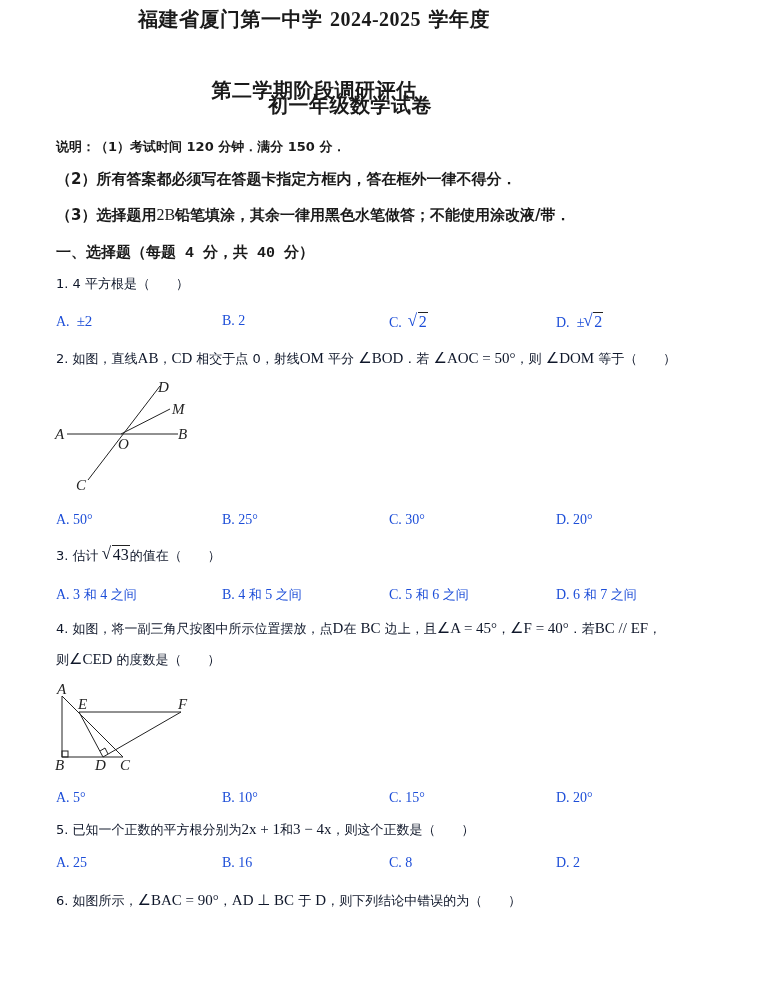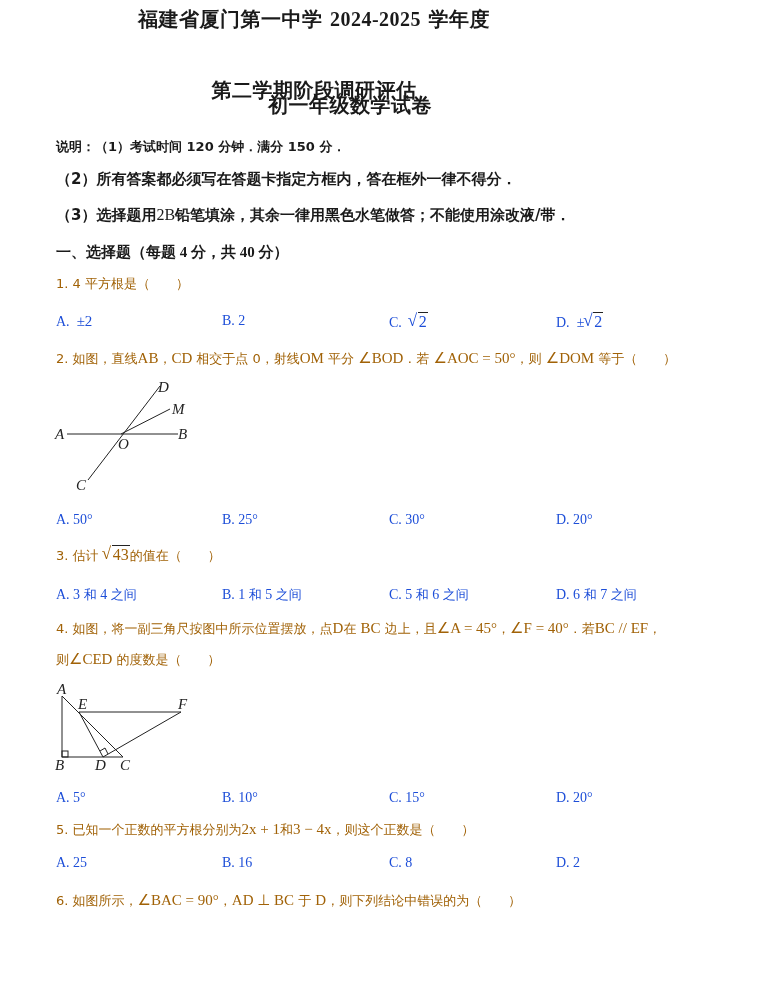--- a/index.html
+++ b/index.html
@@ -14,26 +14,26 @@
     font-family: "DejaVu Sans", "Liberation Sans", sans-serif;
     font-weight: bold; font-size: 20px; letter-spacing: 0.5px;
   }
   .title .num { font-family: "Liberation Serif", serif; font-weight: bold; }
   .note {
     font-family: "DejaVu Sans", "Liberation Sans", sans-serif;
     font-weight: bold; font-size: 13px; white-space: nowrap;
   }
   .note-lg { font-size: 15px; }
   .section {
-    font-family: Liberation Serif, serif;
+    font-family: Liberation Mono, monospace;
     font-weight: bold; font-size: 15px; white-space: nowrap;
   }
   .q {
     font-family: "DejaVu Sans", "Liberation Sans", sans-serif;
-    font-size: 13px; white-space: nowrap; color: #a16207;
+    font-size: 13px; white-space: nowrap; color: #0f172a;
   }
   .opt {
     font-family: "Liberation Serif", serif;
     font-size: 14px; white-space: nowrap; color: #1d4ed8;
   }
   .opt .cjk, .q .cjk { font-family: "DejaVu Sans", sans-serif; font-size: 13px; }
   .m { font-family: "Liberation Serif", serif; font-size: 15px; }
   .mr { font-family: "Liberation Serif", serif; font-size: 15px; }
   .sqrt { display: inline-block; position: relative; padding-left: 9px; font-family: "Liberation Serif", serif; font-size: 16px; }
   .sqrt::before { content: "√"; position: absolute; left: -1px; top: -2px; font-size: 17px; }
@@ -95,21 +95,21 @@
 <div class="abs opt" style="left:556px; top:512px;">D. 20°</div>
 
 <div class="abs q" style="left:56px; top:546px;">
   <span>3. 估计</span> <span class="sqrt"><span class="rad">43</span></span><span>的值在（　　）</span>
 </div>
 
 <div class="abs opt" style="left:56px; top:586px;">
   <span>A. 3 </span><span class="cjk">和</span><span> 4 </span><span class="cjk">之间</span>
 </div>
 <div class="abs opt" style="left:222px; top:586px;">
-  <span>B. 1 </span><span class="cjk">和</span><span> 5 </span><span class="cjk">之间</span>
+  <span>B. 4 </span><span class="cjk">和</span><span> 5 </span><span class="cjk">之间</span>
 </div>
 <div class="abs opt" style="left:389px; top:586px;">
   <span>C. 5 </span><span class="cjk">和</span><span> 6 </span><span class="cjk">之间</span>
 </div>
 <div class="abs opt" style="left:556px; top:586px;">
   <span>D. 6 </span><span class="cjk">和</span><span> 7 </span><span class="cjk">之间</span>
 </div>
 
 <div class="abs q" style="left:56px; top:619px;">
   <span>4. 如图，将一副三角尺按图中所示位置摆放，点</span><span class="m">D</span><span>在</span> <span class="m">BC</span> <span>边上，且</span><span class="m">∠A = 45°</span><span>，</span><span class="m">∠F = 40°</span><span>．若</span><span class="m">BC // EF</span><span>，</span>

